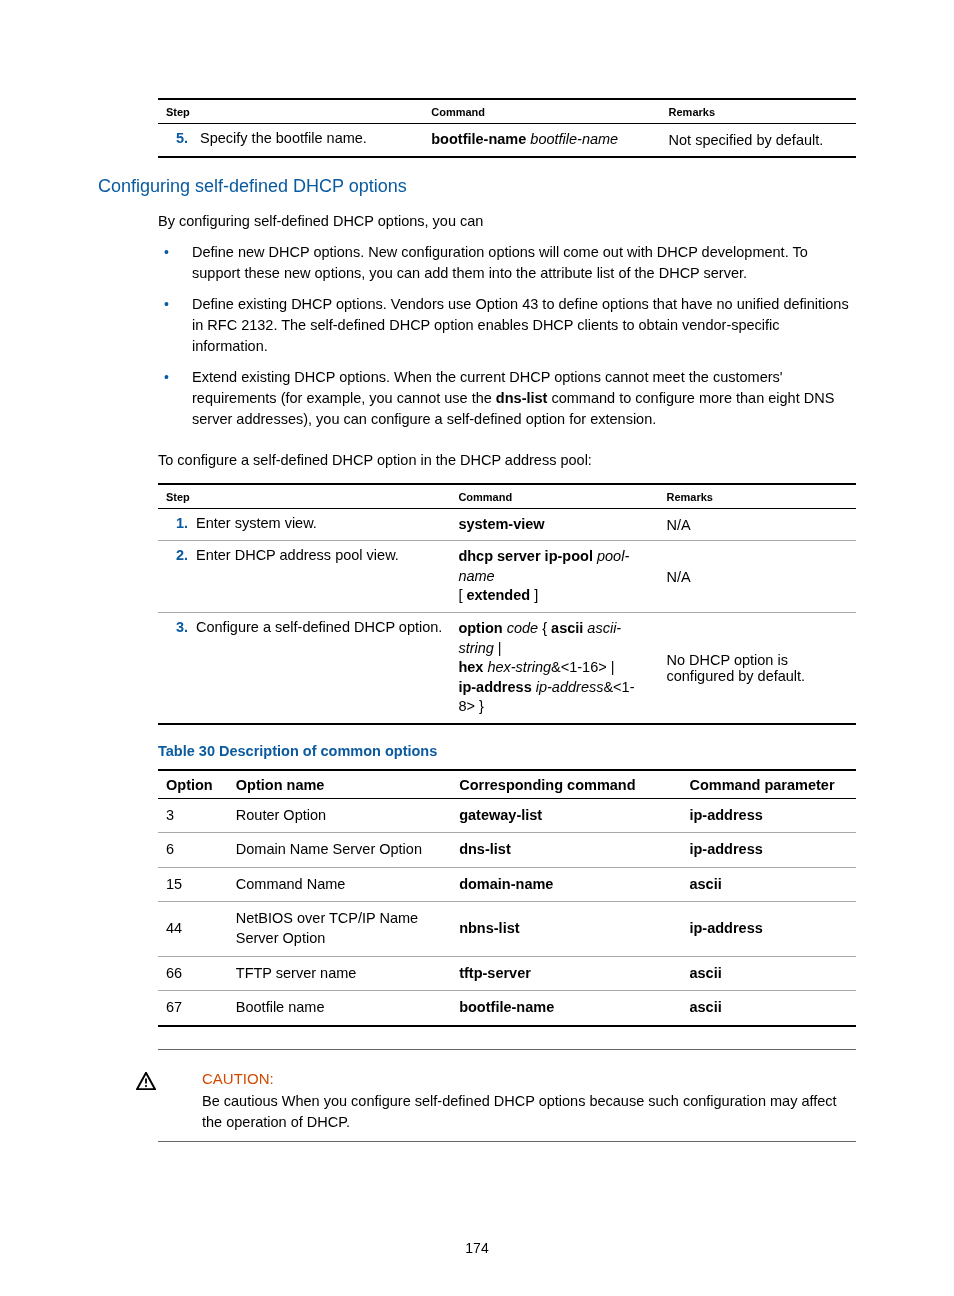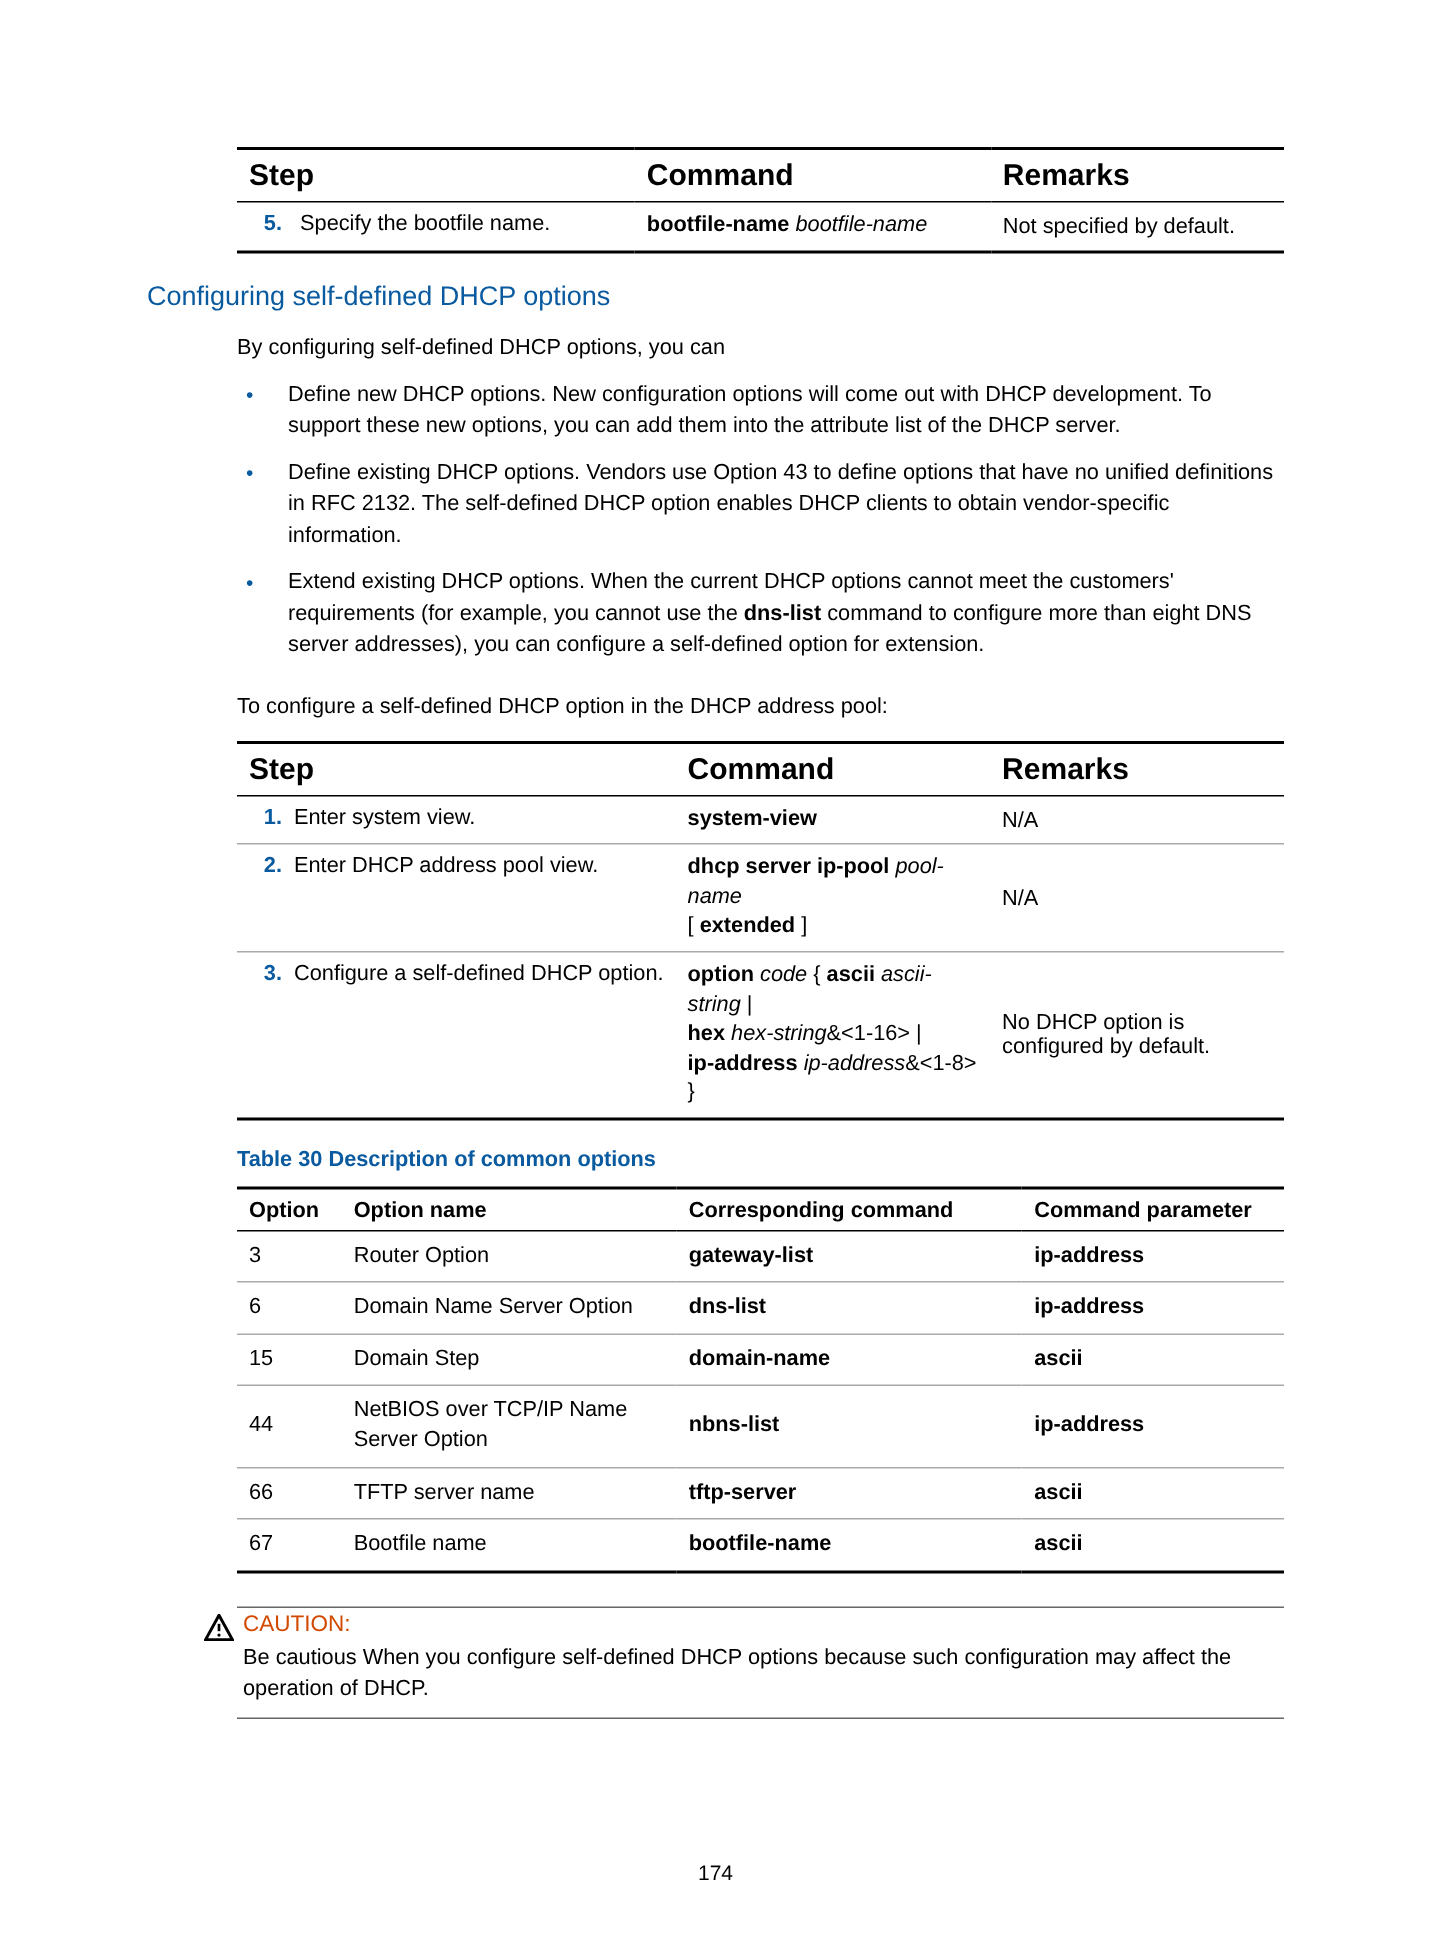--- a/index.html
+++ b/index.html
@@ -29,21 +29,21 @@
     border-top: 2px solid #000;
     border-bottom: 1.5px solid #000;
   }
   table.cmd tbody tr:last-child td {
     border-bottom: 2px solid #000;
   }
   table.cmd th {
     text-align: left;
     font-weight: bold;
     padding: 6px 8px 5px 8px;
-    font-size: 20px;
+    font-size: 11px;
   }
   table.cmd td {
     padding: 6px 8px;
     vertical-align: middle;
     border-bottom: 1px solid #aaa;
   }
   table.cmd td:first-child {
     white-space: nowrap;
     vertical-align: top;
   }
@@ -120,23 +120,24 @@
   }
   .col-option { width: 10%; }
   .col-optname { width: 32%; }
   .col-corrcmd { width: 33%; }
   .col-cmdparam { width: 25%; }
   .caution-block {
     display: flex;
     align-items: flex-start;
     border-top: 1px solid #666;
     border-bottom: 1px solid #666;
-    padding: 2px 0 8px 0;
+    padding: 20px 0 8px 0;
     margin-left: 0;
     margin-top: 4px;
+    gap: 40px;
   }
   .caution-icon {
     width: 56px;
     flex-shrink: 0;
     padding-top: 2px;
     padding-left: 0;
     margin-left: -58px;
     text-align: right;
     padding-right: 6px;
   }
@@ -280,21 +281,21 @@
             <td><span class="b">ip-address</span></td>
           </tr>
           <tr>
             <td>6</td>
             <td>Domain Name Server Option</td>
             <td><span class="b">dns-list</span></td>
             <td><span class="b">ip-address</span></td>
           </tr>
           <tr>
             <td>15</td>
-            <td>Domain Step</td>
+            <td>Command Name</td>
             <td><span class="b">domain-name</span></td>
             <td><span class="b">ascii</span></td>
           </tr>
           <tr>
             <td>44</td>
             <td>NetBIOS over TCP/IP Name Server Option</td>
             <td><span class="b">nbns-list</span></td>
             <td><span class="b">ip-address</span></td>
           </tr>
           <tr>

